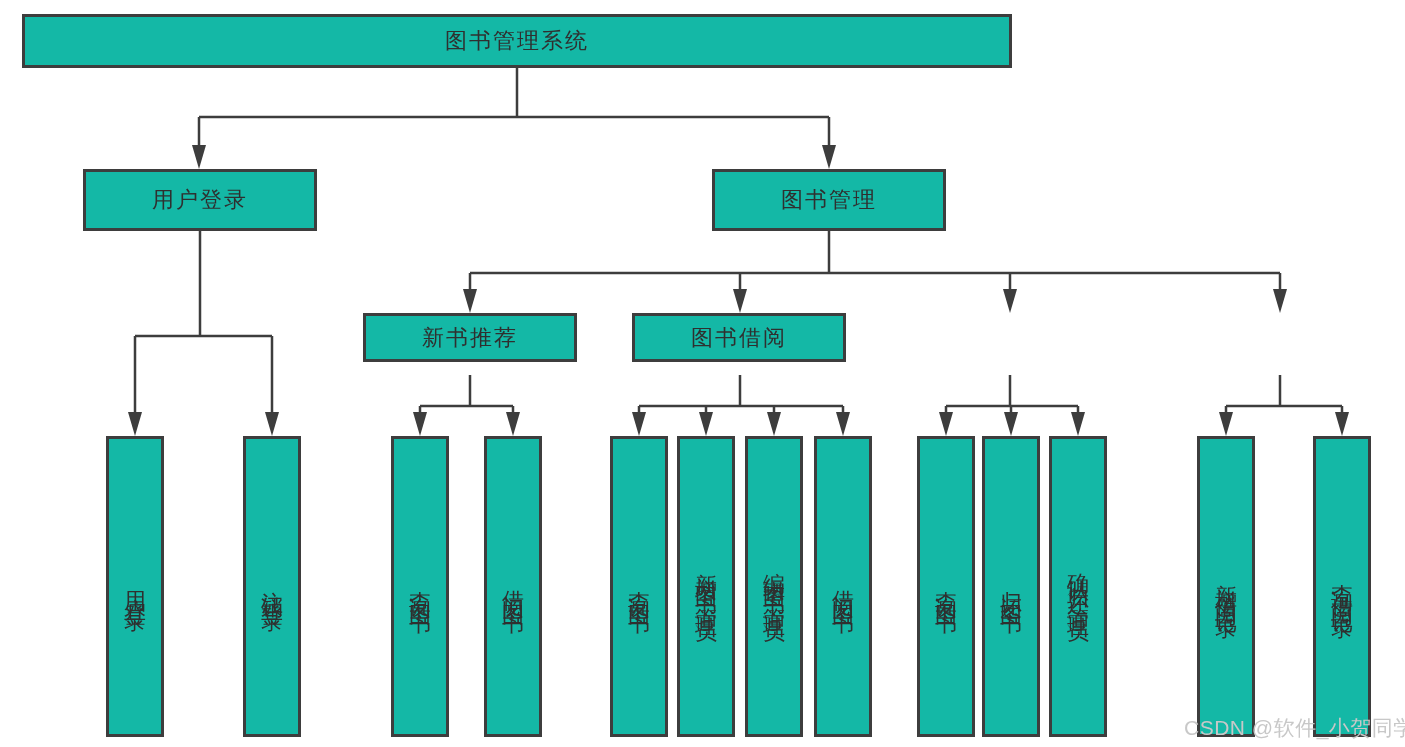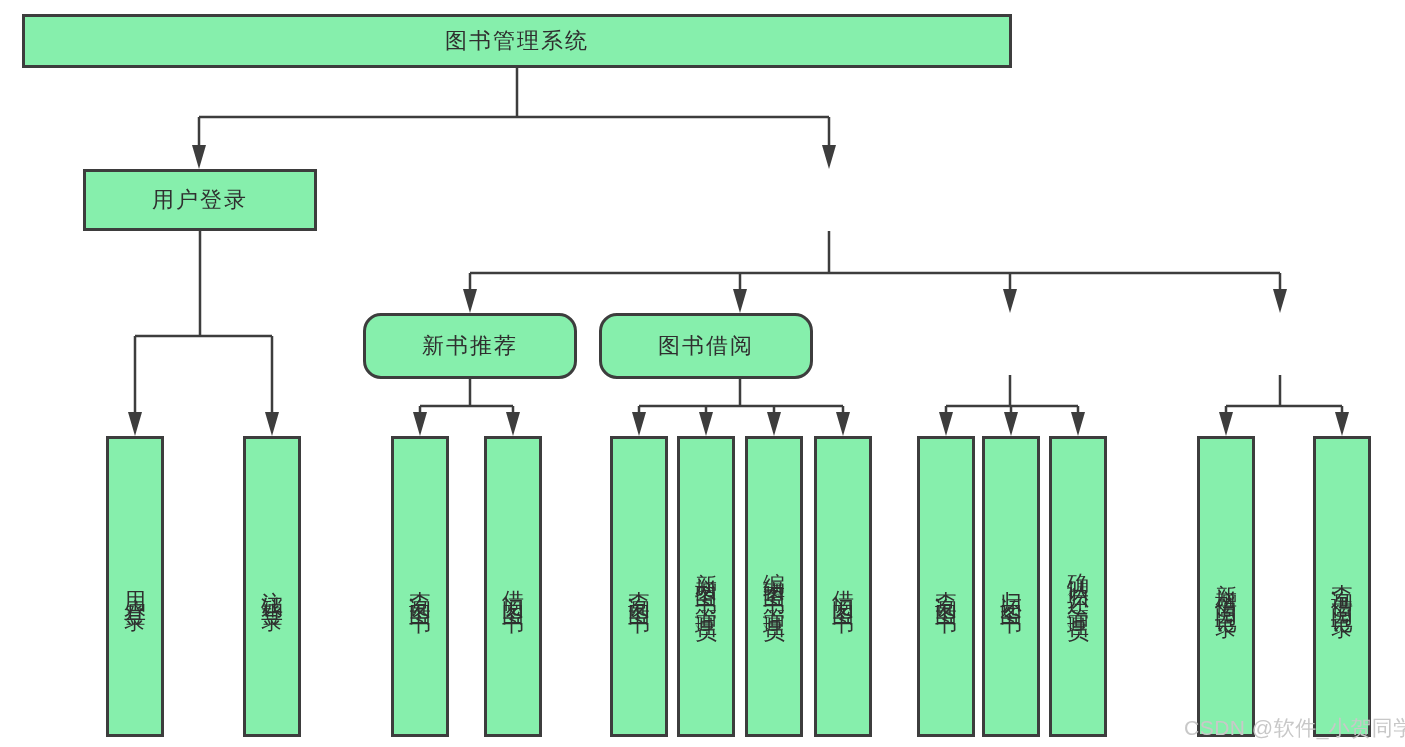--- a/index.html
+++ b/index.html
@@ -14,31 +14,31 @@
   }
   .connectors {
     position: absolute;
     left: 0; top: 0;
     width: 1405px; height: 747px;
   }
   .box {
     position: absolute;
     box-sizing: border-box;
     border: 3px solid #3d3d3d;
-    background: #86efac;
+    background: #14b8a6;
     display: flex;
     align-items: center;
     justify-content: center;
     font-size: 22px;
     letter-spacing: 2px;
     color: #2f2f2f;
   }
   .root  { left: 22px;  top: 14px;  width: 990px; height: 54px; }
   .l2    { top: 169px; width: 234px; height: 62px; }
-  .l3    { top: 313px; width: 214px; height: 66px; border-radius: 18px; }
+  .l3    { top: 313px; width: 214px; height: 49px; }
   .leaf  { top: 436px; width: 58px;  height: 301px; }
   .vtext {
     writing-mode: vertical-rl;
     text-orientation: mixed;
     font-size: 22px;
     letter-spacing: 7px;
     line-height: 58px;
     white-space: nowrap;
   }
   .watermark {
@@ -93,23 +93,24 @@
       <polygon points="1004,412 1018,412 1011,436"></polygon>
       <polygon points="1071,412 1085,412 1078,436"></polygon>
       <polygon points="1219,412 1233,412 1226,436"></polygon>
       <polygon points="1335,412 1349,412 1342,436"></polygon>
     </g>
   </svg>
 
   <div class="box root">图书管理系统</div>
 
   <div class="box l2" style="left:83px">用户登录</div>
+  <div class="box l2" style="left:712px">图书管理</div>
 
   <div class="box l3" style="left:363px">新书推荐</div>
-  <div class="box l3" style="left:599px">图书借阅</div>
+  <div class="box l3" style="left:632px">图书借阅</div>
 
   <div class="box leaf" style="left:106px">
     <span class="vtext">用户登录</span>
   </div>
   <div class="box leaf" style="left:243px">
     <span class="vtext">注销登录</span>
   </div>
 
   <div class="box leaf" style="left:391px">
     <span class="vtext">查询图书</span>

